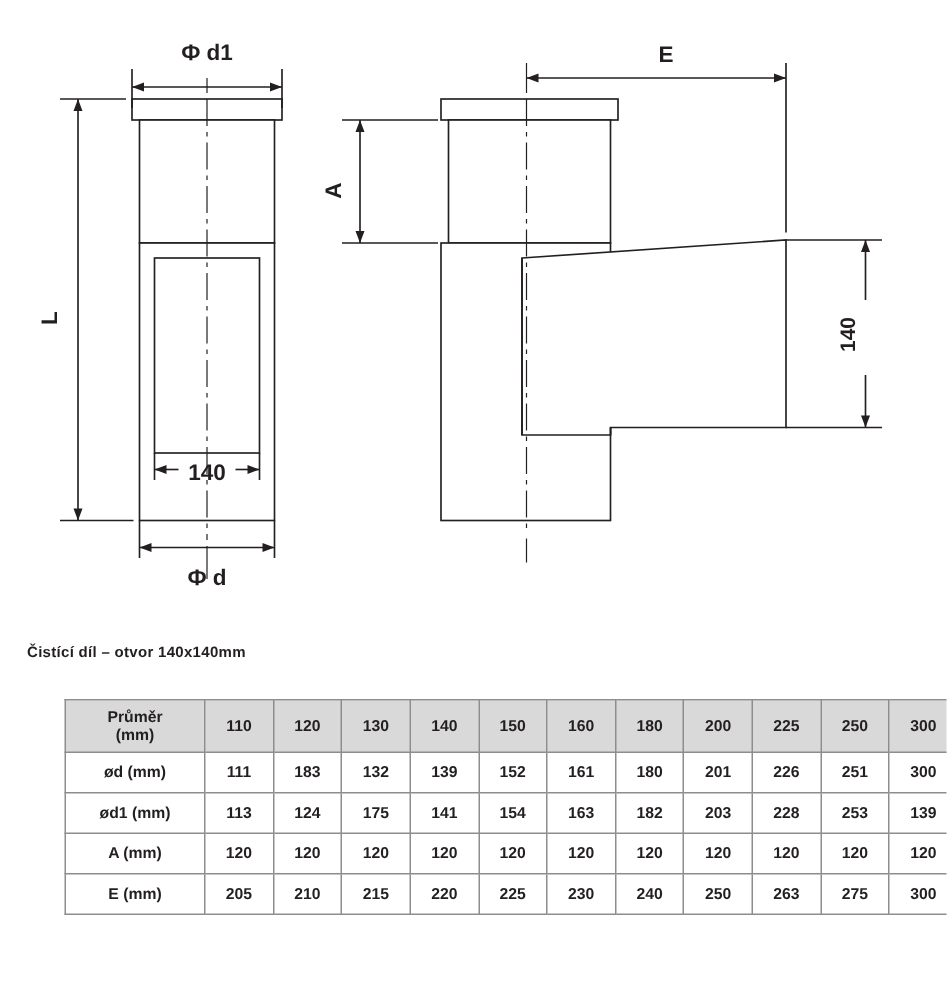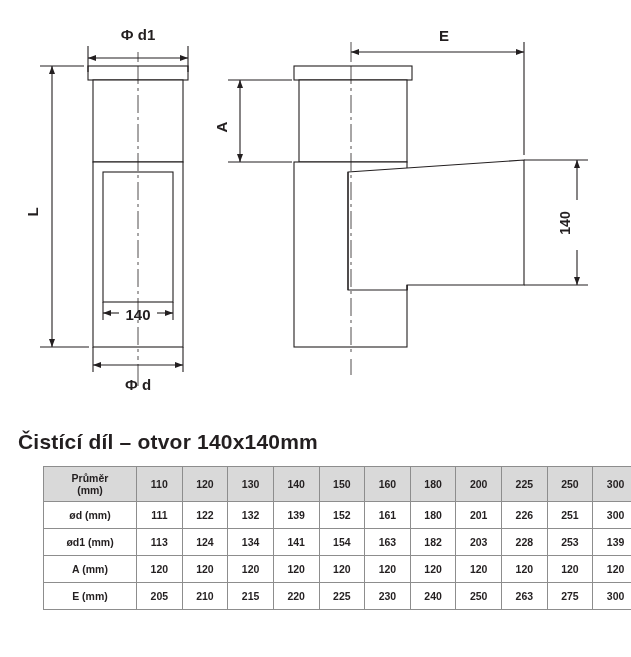--- a/index.html
+++ b/index.html
@@ -24,21 +24,21 @@
     position: absolute;
     left: 0;
     top: 0;
     width: 631px;
     height: 420px;
   }
   .title {
     position: absolute;
     left: 18px;
     top: 430px;
-    font-size: 21px;
+    font-size: 10px;
     font-weight: bold;
     letter-spacing: 0.2px;
     color: #231f20;
     text-align: right;
   }
   #table-wrap {
     position: absolute;
     left: 18px;
     top: 466px;
     width: 596px;
@@ -221,36 +221,36 @@
           <th>200</th>
           <th>225</th>
           <th>250</th>
           <th>300</th>
         </tr>
       </thead>
       <tbody>
         <tr>
           <td class="first">ød (mm)</td>
           <td>111</td>
-          <td>122</td>
+          <td>183</td>
           <td>132</td>
           <td>139</td>
           <td>152</td>
           <td>161</td>
           <td>180</td>
           <td>201</td>
           <td>226</td>
           <td>251</td>
           <td>300</td>
         </tr>
         <tr>
           <td class="first">ød1 (mm)</td>
           <td>113</td>
           <td>124</td>
-          <td>134</td>
+          <td>175</td>
           <td>141</td>
           <td>154</td>
           <td>163</td>
           <td>182</td>
           <td>203</td>
           <td>228</td>
           <td>253</td>
           <td>139</td>
         </tr>
         <tr>

